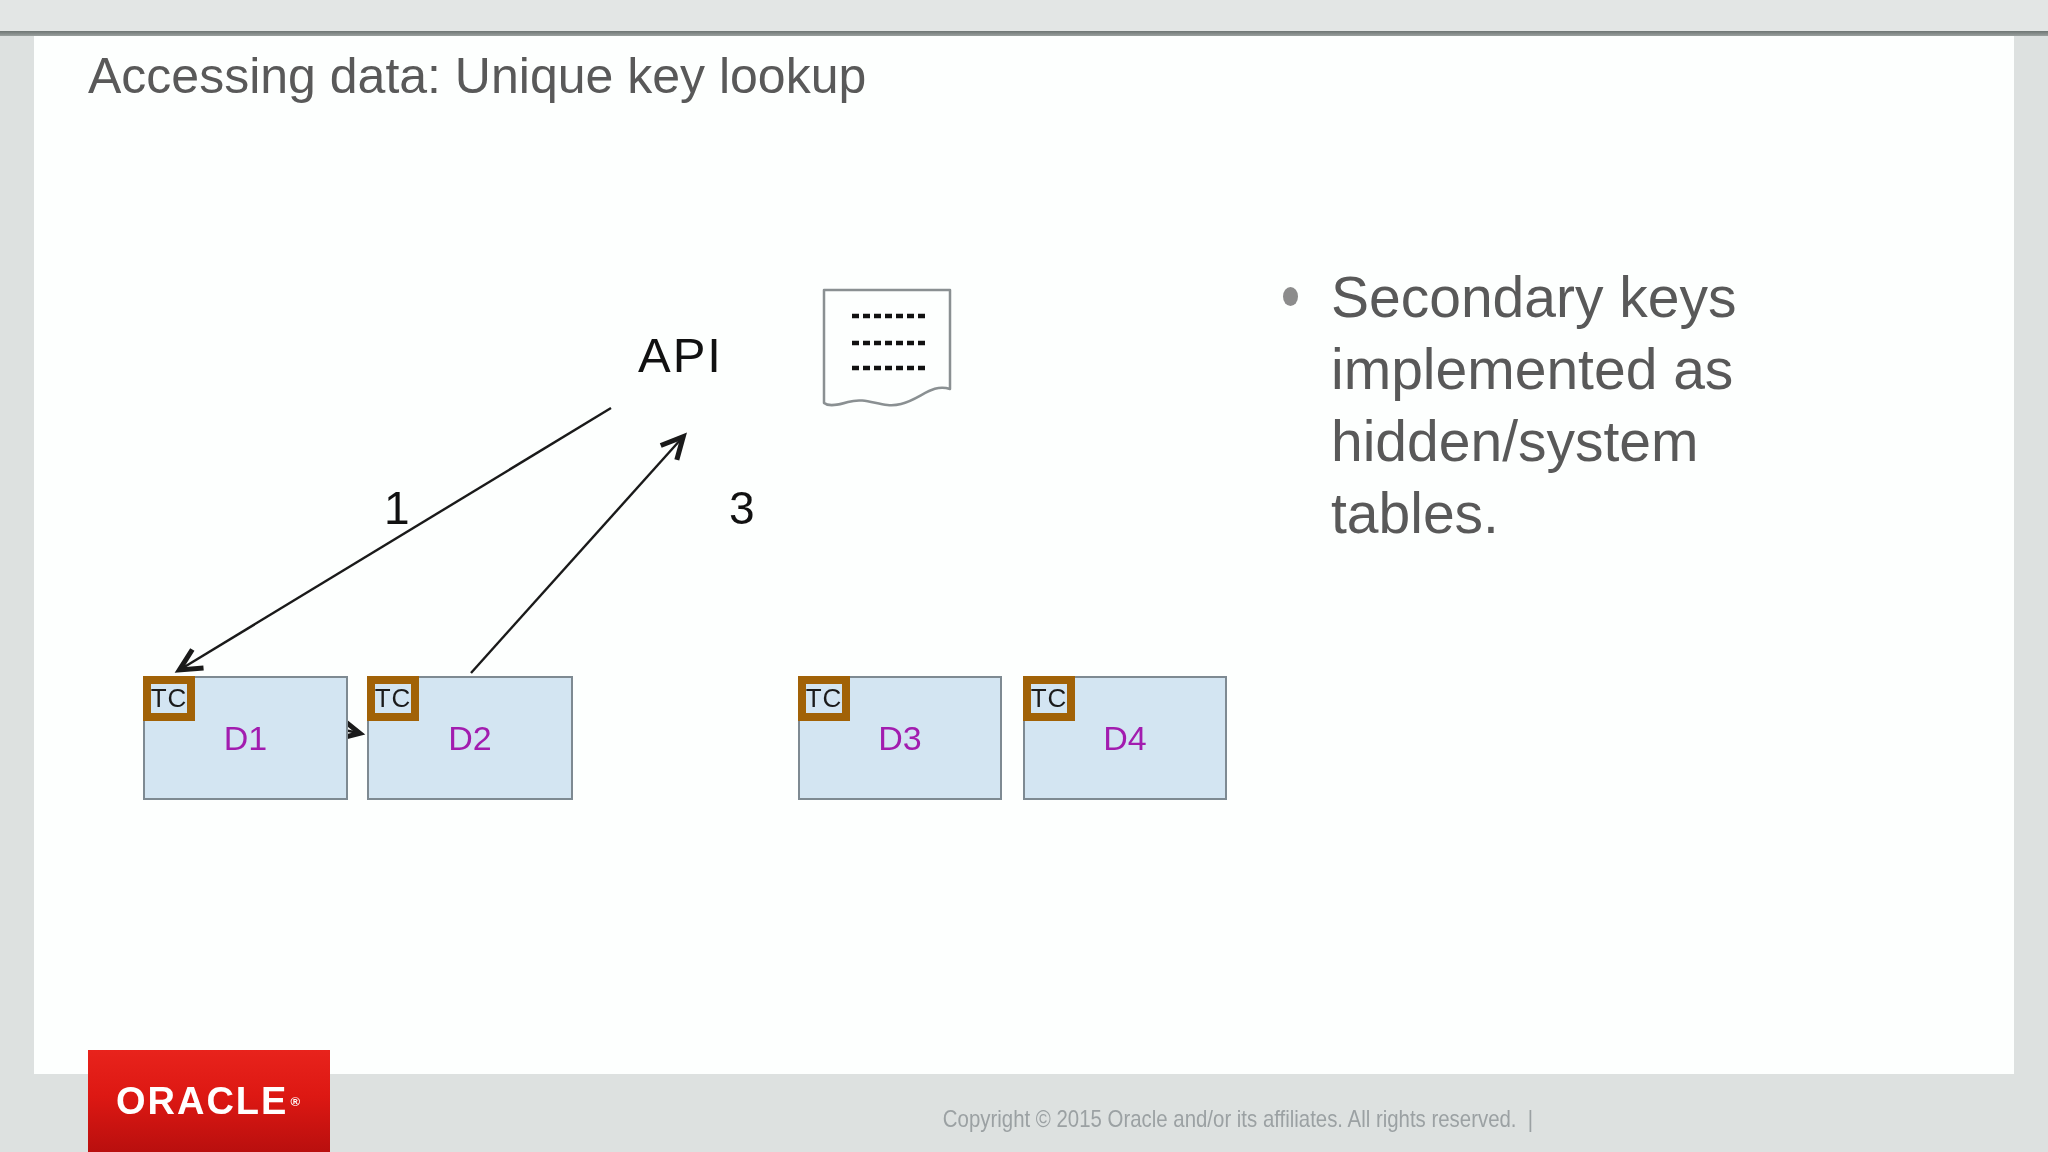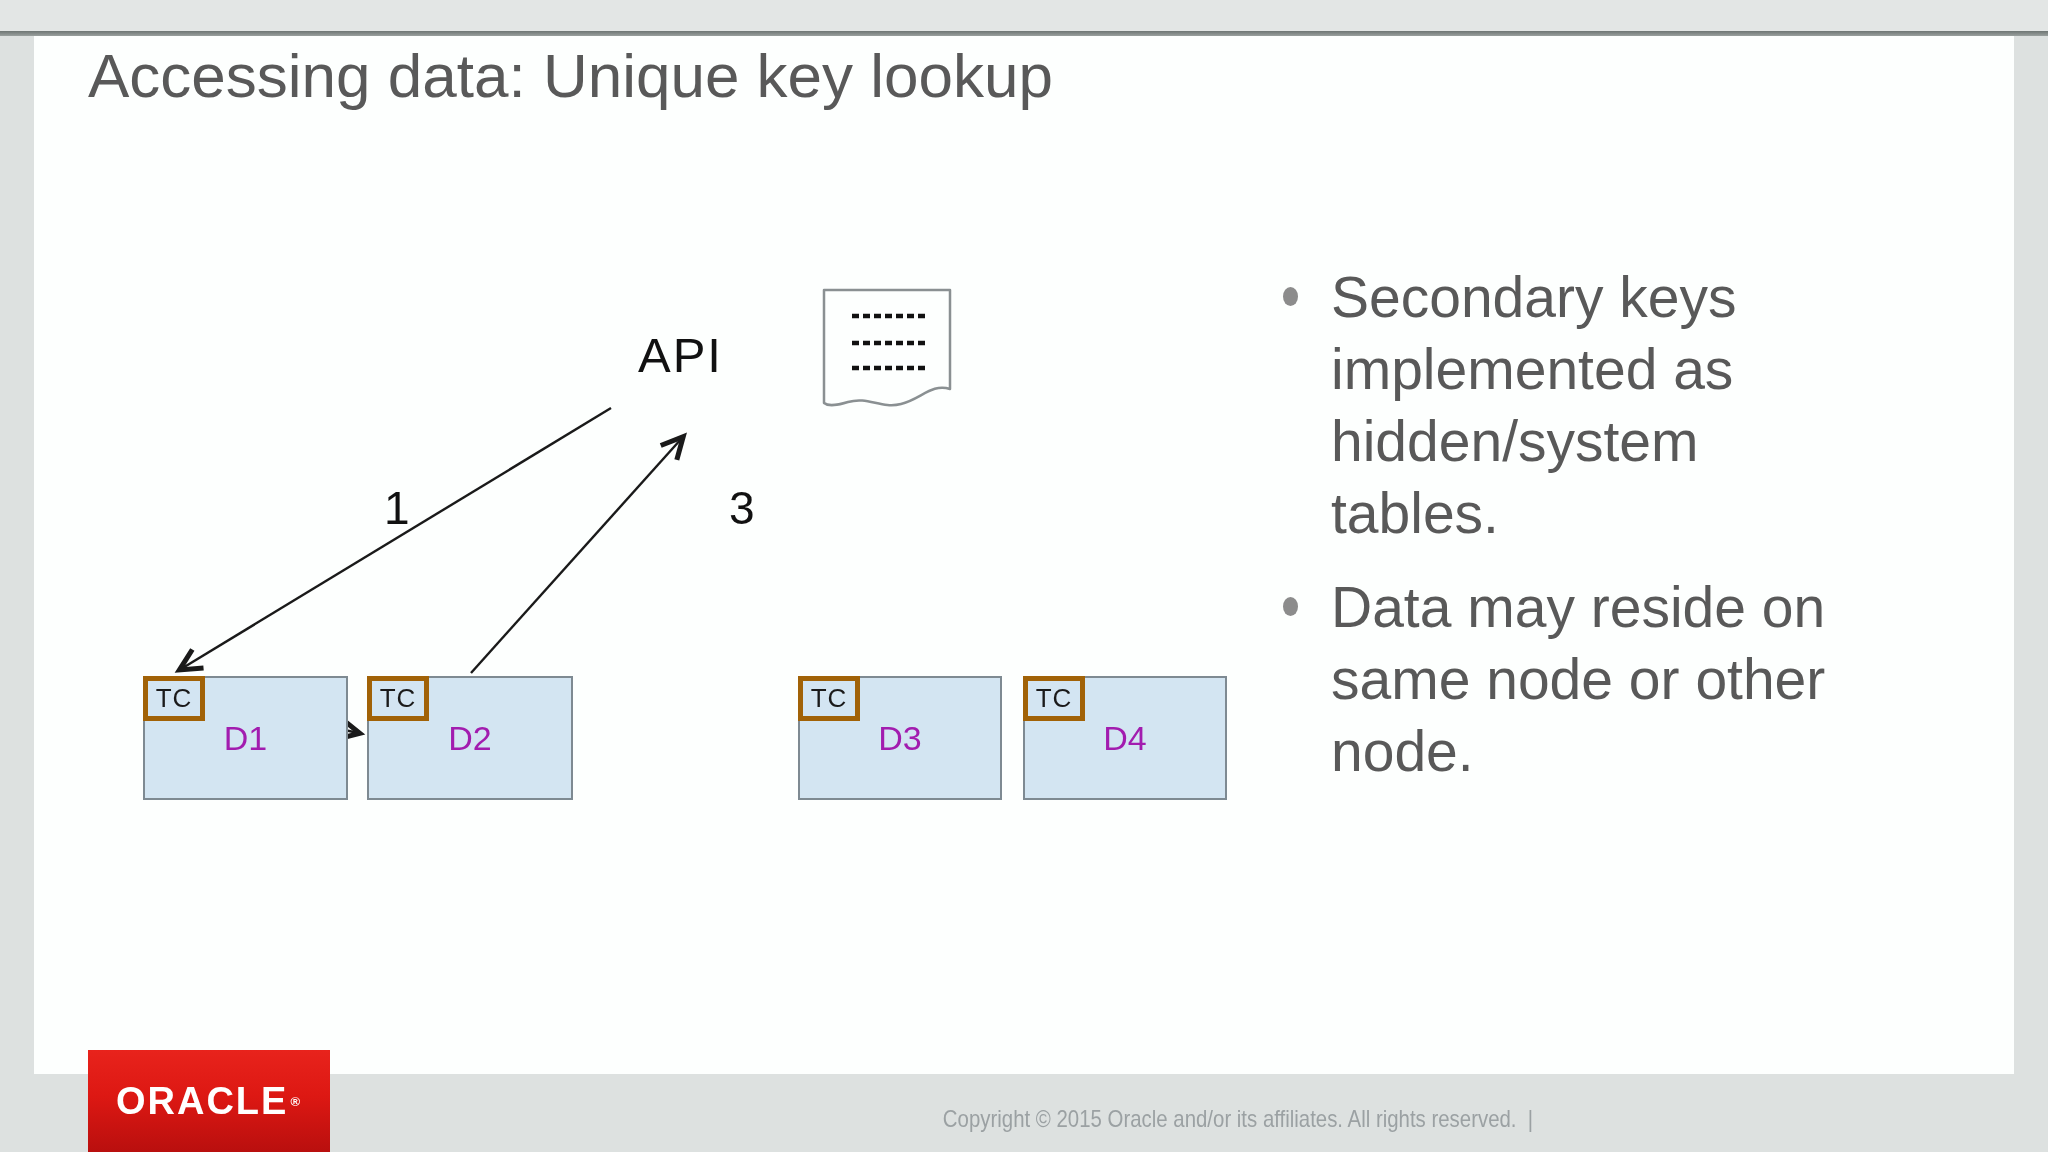--- a/index.html
+++ b/index.html
@@ -7,21 +7,21 @@
     width:2048px;height:1152px;position:relative;overflow:hidden;
     background:#dde1e0;
     font-family:"Liberation Sans",sans-serif;
   }
   .top-bar{position:absolute;left:0;top:0;width:2048px;height:31px;background:#e3e6e5;}
   .divider-line{position:absolute;left:0;top:31px;width:2048px;height:5px;
     background:linear-gradient(#6e7674,#9aa09e);}
   .slide{position:absolute;left:34px;top:36px;width:1980px;height:1038px;background:#fdfffe;}
   .page-title{
     position:absolute;left:88px;top:28px;width:1500px;
-    font-size:62px;line-height:96px;color:#595959;white-space:nowrap;
+    font-size:50px;line-height:96px;color:#595959;white-space:nowrap;
   }
   .api-label{
     position:absolute;left:638px;top:326px;
     font-size:49px;line-height:59px;color:#111;letter-spacing:2px;
   }
   .doc-icon{position:absolute;left:822px;top:288px;}
   .arrows-layer{position:absolute;left:0;top:0;width:2048px;height:1152px;pointer-events:none;}
   .arrow-label{
     position:absolute;font-size:46px;line-height:52px;color:#111;
   }
@@ -32,22 +32,22 @@
     position:absolute;top:676px;height:124px;width:205px;
     background:#d3e5f2;border:2px solid #7e8a92;box-sizing:border-box;
     display:flex;align-items:center;justify-content:center;
   }
   .node.d1{left:143px;}
   .node.d2{left:367px;width:206px;}
   .node.d3{left:798px;width:204px;}
   .node.d4{left:1023px;width:204px;}
   .node-label{font-size:34px;color:#a21caf;}
   .tc-badge{
-    position:absolute;left:-2px;top:-2px;width:62px;height:45px;
-    background:#d3e5f2;border:5px solid #a16207;box-sizing:border-box;
+    position:absolute;left:-2px;top:-2px;width:52px;height:45px;
+    background:#d3e5f2;border:8px solid #a16207;box-sizing:border-box;
     display:flex;align-items:center;justify-content:center;
     font-size:26px;color:#1a1a1a;letter-spacing:1px;
   }
   .bullet-list{
     position:absolute;left:1280px;top:260px;width:740px;
     margin:1px;padding:0;list-style:none;
   }
   .bullet-item{
     position:relative;padding-left:50px;margin:0 0 22px 0;
     font-size:57px;line-height:72px;color:#595959;white-space:pre-line;
@@ -117,22 +117,19 @@
 <div class="node d4">
   <div class="tc-badge">TC</div>
   <div class="node-label">D4</div>
 </div>
 
 <ul class="bullet-list">
   <li class="bullet-item">Secondary keys
 implemented as
 hidden/system
 tables.</li>
-  <li class="bullet-item">Data may reside on
-same node or other
-node.</li>
 </ul>
 
 <div class="oracle-logo">
   <span>ORACLE</span>
     <sup>®</sup>
 </div>
 <div class="copyright">Copyright © 2015 Oracle and/or its affiliates. All rights reserved.  |</div>
 
 </body></html>

